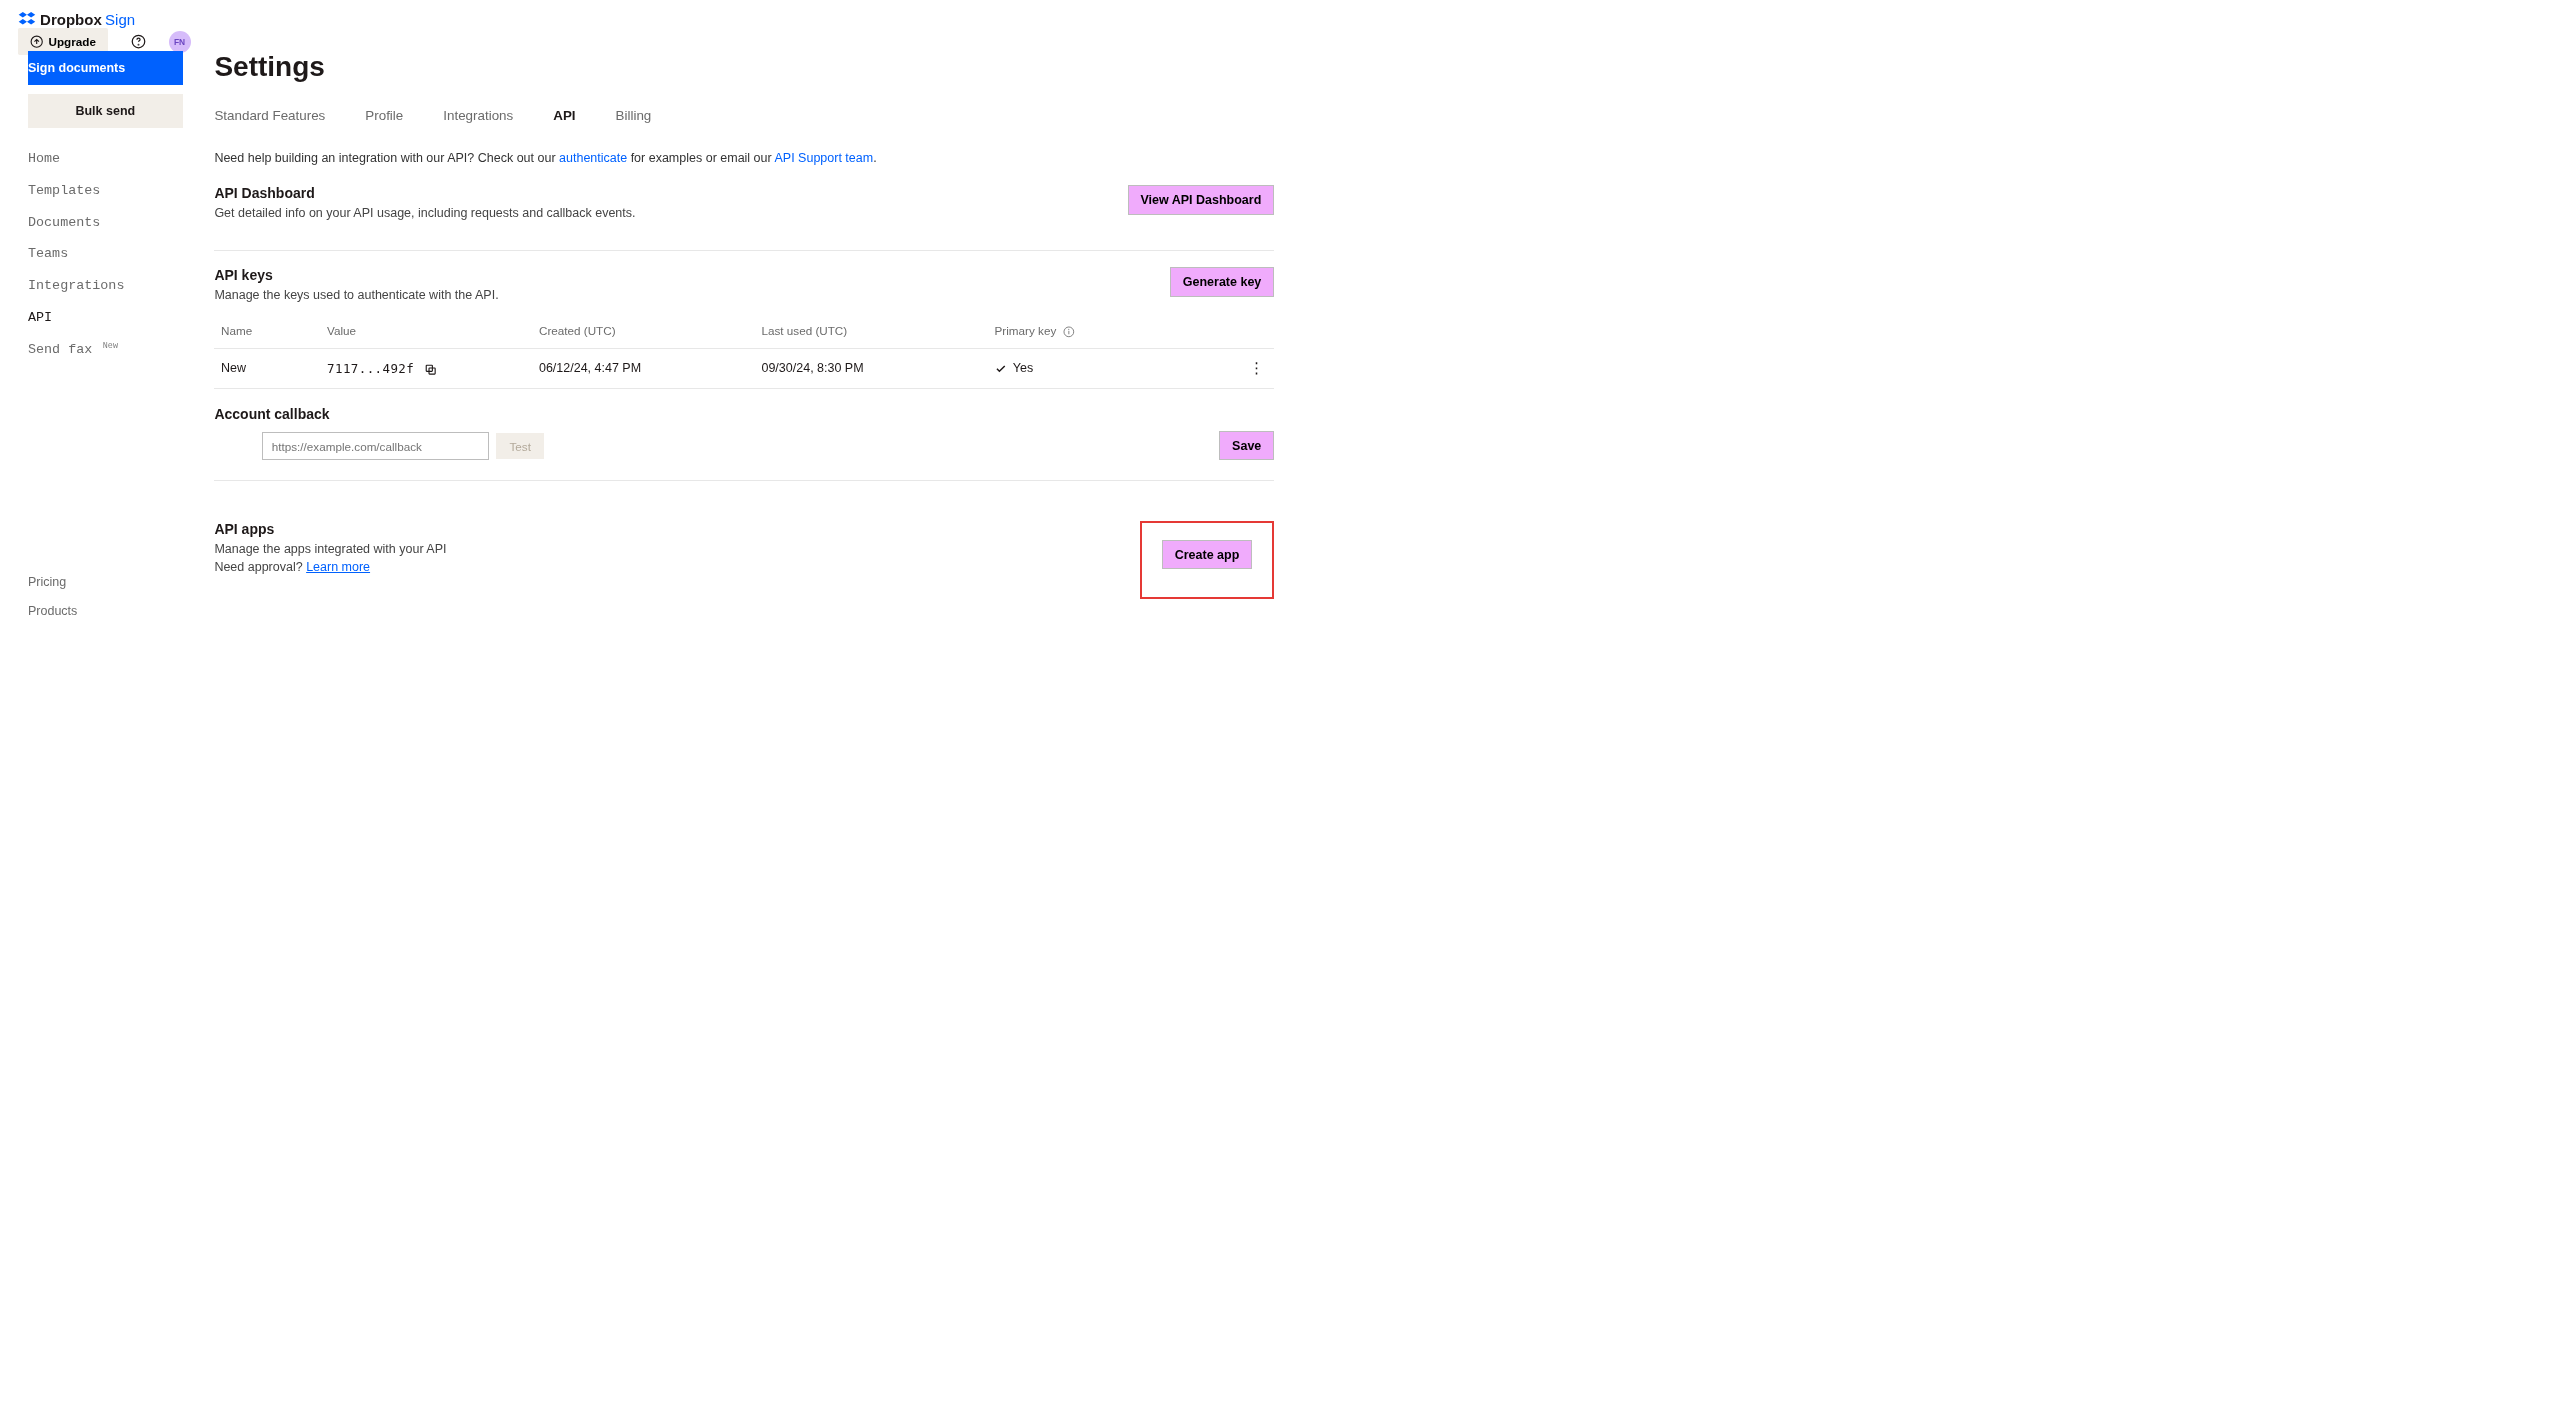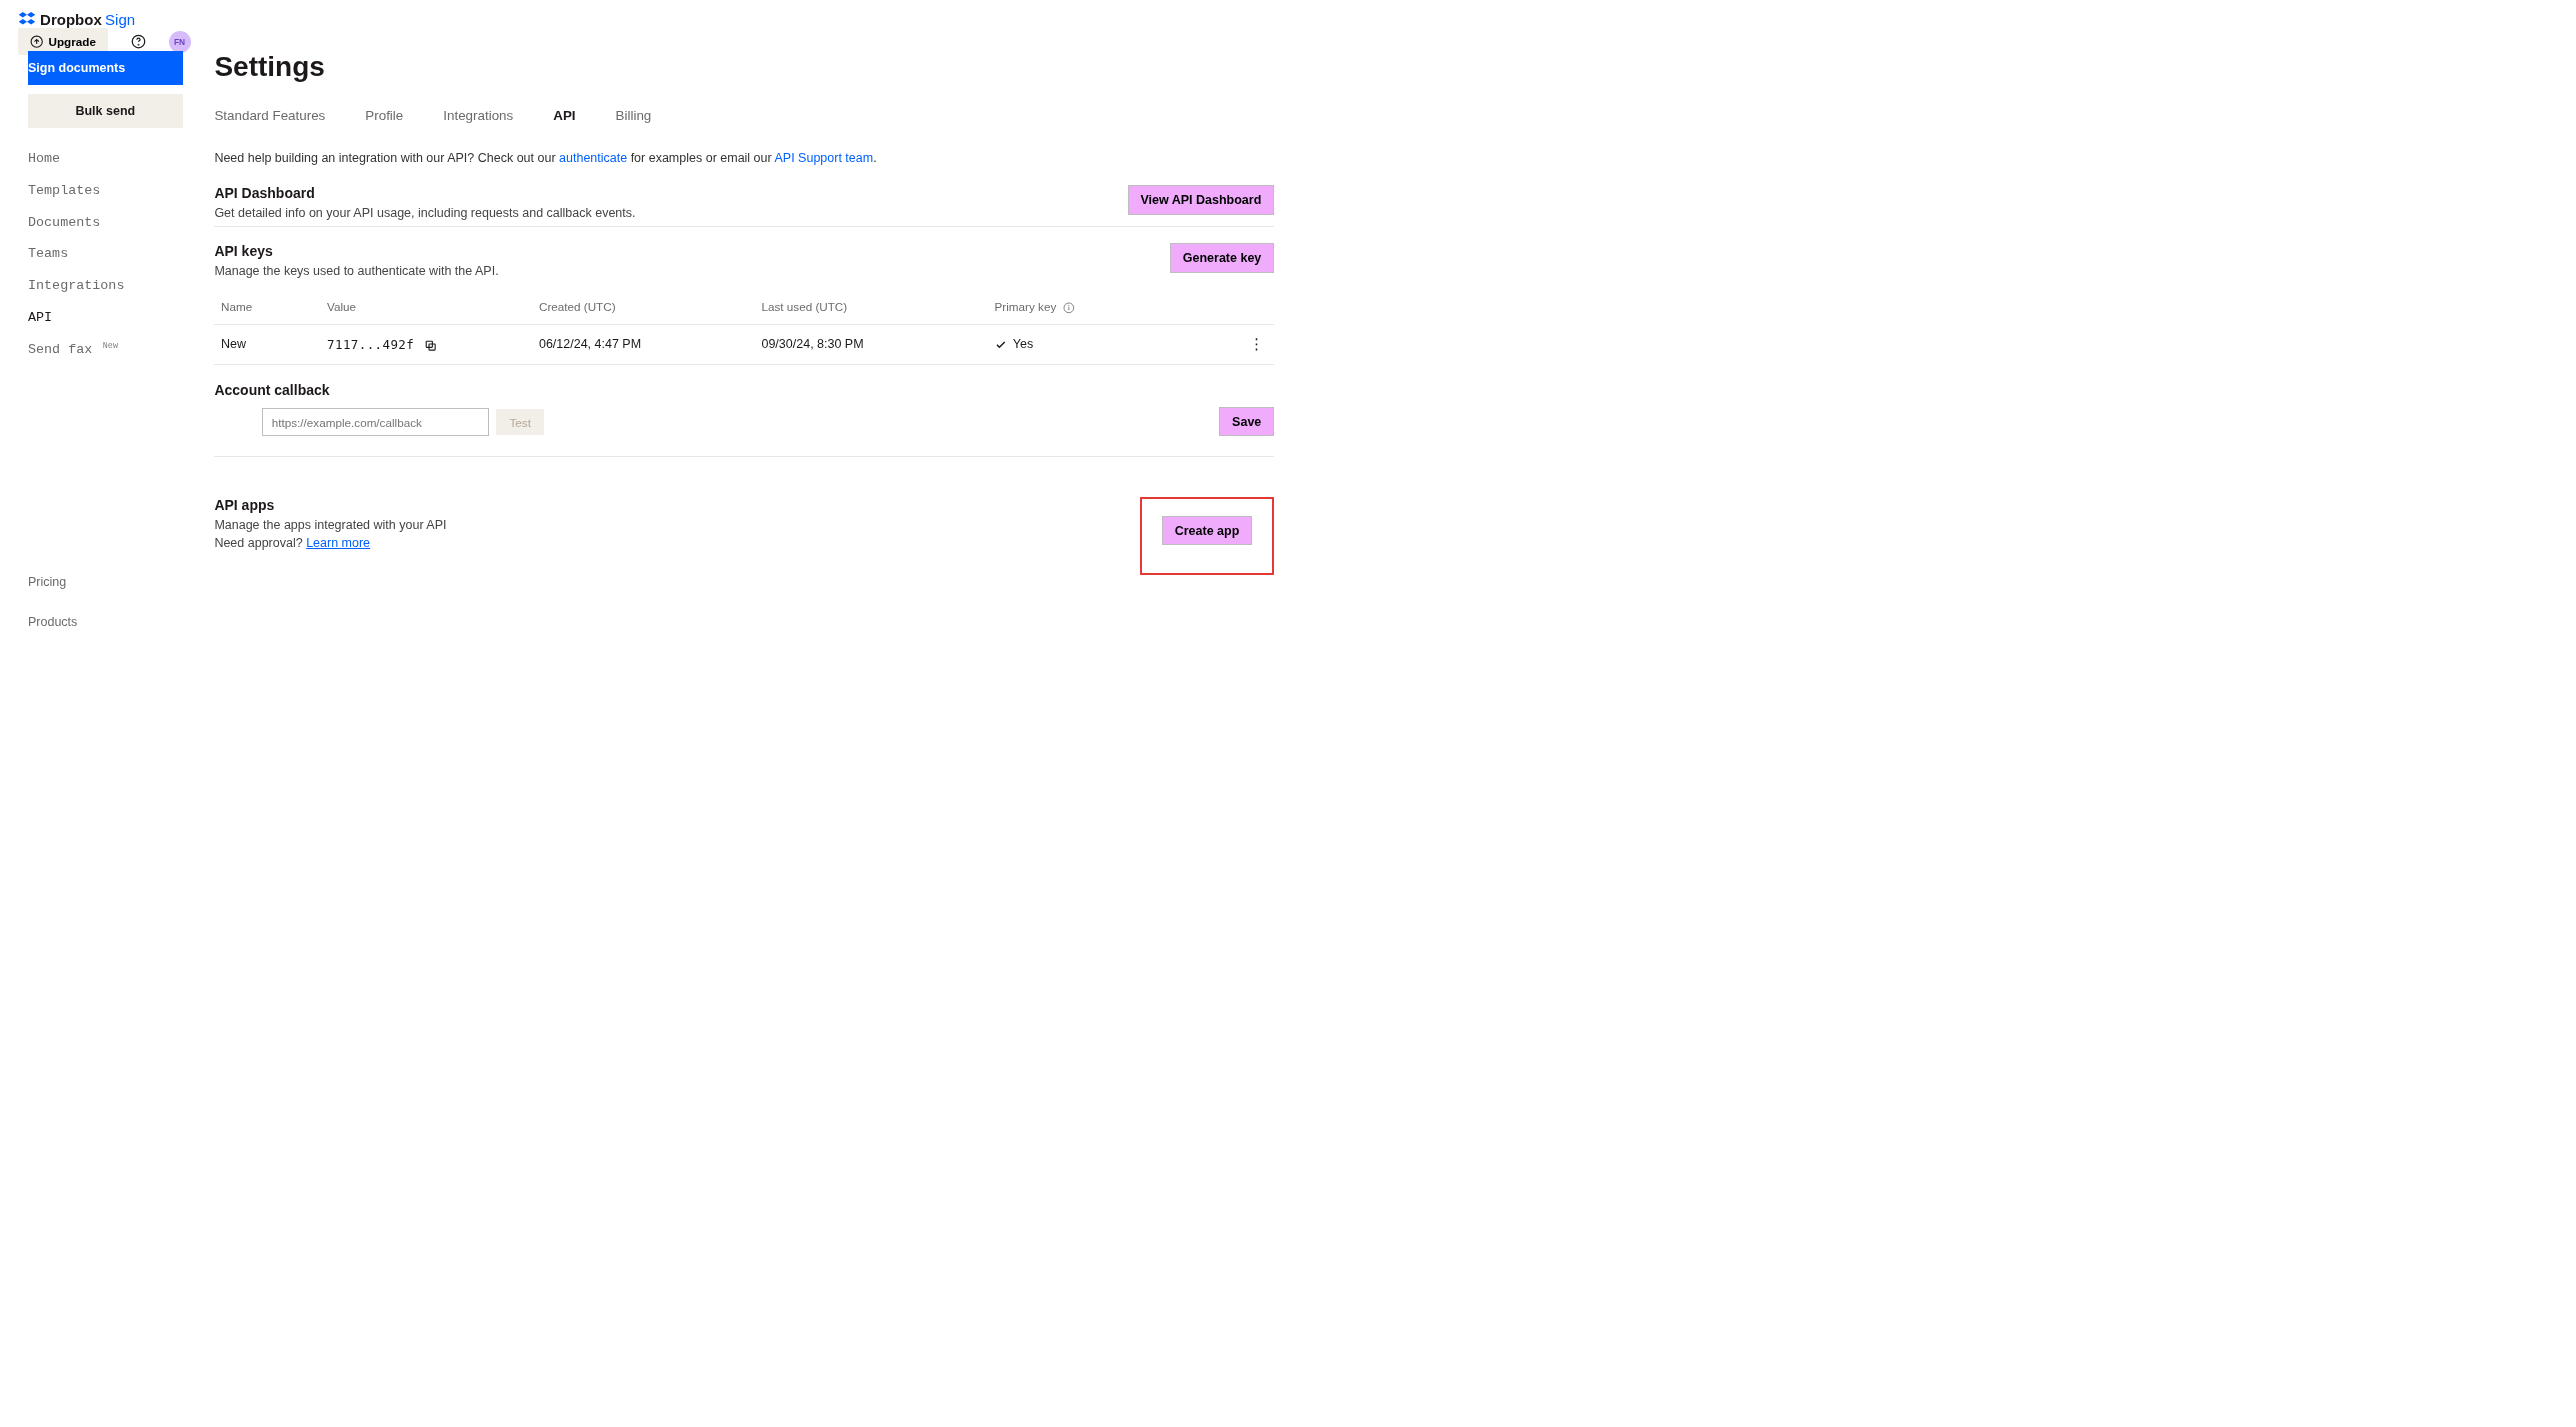--- a/index.html
+++ b/index.html
@@ -56,37 +56,37 @@
     padding:10px 0; font-size:12.5px; cursor:pointer; text-align:center;
     margin-bottom:23.4px;
   }
   .nav-list { list-style:none; display:flex; flex-direction:column; gap:16.7px;font-family:Liberation Mono, monospace; }
   .nav-item { font-size:13.4px; color:#6b6b6b; cursor:pointer; }
   .nav-item.active { color:#1e1919; font-weight:500; }
   .nav-item .badge { font-size:8.4px; color:#808080; vertical-align: super; margin-left:2.5px; }
 
   .footer-links {
     margin-top: 217px;
-    list-style:none; display:flex; flex-direction:column; gap:26px;
+    list-style:none; display:flex; flex-direction:column; gap:15px;
     color:#6b6b6b; font-size:12.5px;
   }
   .footer-links li { cursor:pointer; }
 
   
   h1.page-title { font-size:28px; font-weight:600; margin-bottom:25px; }
   .tabs { display:flex; gap:40px; margin-bottom:28px; }
   .tab { font-size:13.4px; color:#6b6b6b; cursor:pointer; }
   .tab.active { color:#1e1919; font-weight:700; }
 
   .help-text { font-size:12.5px; color:#333; margin-bottom:20px; }
   .help-text a { color:#0061fe; }
 
   .section-row {
     display:flex; justify-content:space-between; align-items:flex-start;
-    padding-bottom:2px; border-bottom:0.8px solid #e7e7e7; margin-bottom:16.7px;
+    padding-bottom:26px; border-bottom:0.8px solid #e7e7e7; margin-bottom:16.7px;
   }
   .section-row.no-border { border-bottom:none; margin-bottom:6.7px; padding-bottom:6.7px; }
   .section-title { font-size:14px; font-weight:700; margin-bottom:5px; }
   .section-desc { font-size:12.5px; color:#444; margin-bottom:3.3px;}
   .section-desc a { color:#0061fe; text-decoration:underline; }
   .outline-btn {
     background:#f0abfc; border:0.8px solid #bdbdbd; padding:6.7px 11.7px;
     font-weight:600; font-size:12.5px; cursor:pointer;
   }
 

